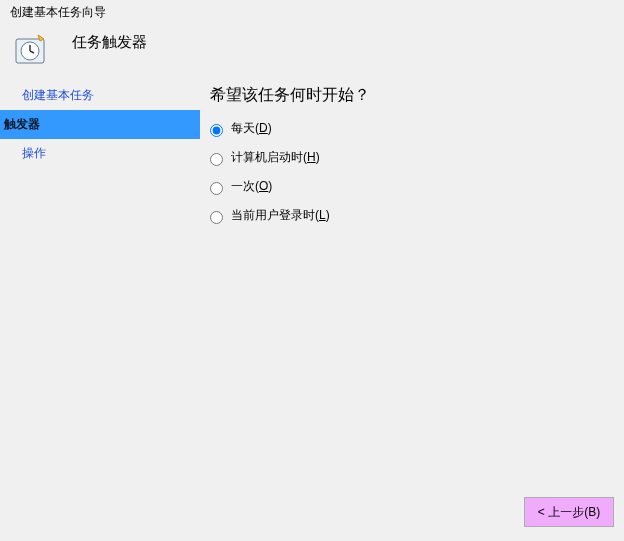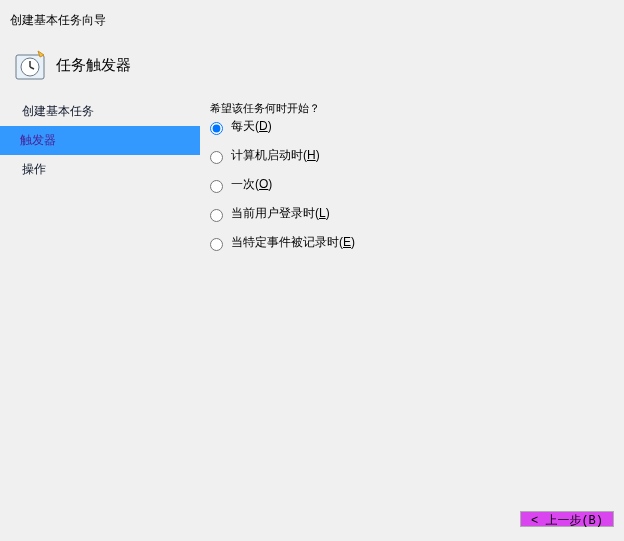--- a/index.html
+++ b/index.html
@@ -6,57 +6,58 @@
     body {
       font-family: "Microsoft YaHei", "Segoe UI", Tahoma, sans-serif;
       font-size: 12px;
       background: #f0f0f0;
       width: 624px;
       height: 541px;
       overflow: hidden;
       color: #000;
     }
     .window { width: 100%; height: 100%; display: flex; flex-direction: column; }
-    .titlebar { padding: 12px 10px; font-size: 12px; }
-    .header { display: flex; align-items: center; padding: 8px 14px 16px 14px; }
+    .titlebar { padding: 4px 10px; font-size: 12px; }
+    .header { display: flex; align-items: flex-start; padding: 8px 14px 16px 14px; gap: 16px; }
     .header-icon { width: 32px; height: 32px; margin-right: 10px; }
     .header-title { font-size: 15px; }
     .content { flex: 1; display: flex; }
     .sidebar { width: 200px; display: flex; flex-direction: column; }
     .sidebar-item {
       padding: 6px 8px 6px 22px;
-      color: #0f172a;
+      color: #1d4ed8;
       cursor: pointer;
       font-size: 12px;
     }
     .sidebar-item.active {
       background: #3399ff;
-      color: #4c1d95;
-      padding-left: 20px;
+      color: #0f172a;
+      padding-left: 4px;
+      font-weight: bold;
     }
     .main { flex: 1; padding: 4px 10px; }
-    .question { margin-bottom: 2px; font-size: 11px; }
+    .question { margin-bottom: 14px; font-size: 16px; }
     .radio-row { display: flex; align-items: flex-end; margin-bottom: 12px; }
     .radio-input { margin-right: 8px; width: 13px; height: 13px; }
     .radio-label { font-size: 12px; }
     .radio-label u { text-decoration: underline; }
     .footer {
       display: flex;
       justify-content: flex-end;
       align-items: center;
       padding: 10px 10px 14px 10px;
       gap: 8px;
     }
     .btn {
       min-width: 90px;
-      height: 16px;
-      background: #d946ef;
+      height: 30px;
+      background: #f0abfc;
       border: 1px solid #adadad;
       font-size: 12px;
-      font-family: Liberation Mono, monospace;
+      font-family: Liberation Sans, sans-serif;
       cursor: pointer;
       padding: 0 10px;
     }
     .btn.primary { border: 2px solid #0078d7; }
   </style>
 </head>
 <body>
 
 <div class="window">
   <div class="titlebar">创建基本任务向导</div>
@@ -99,23 +100,19 @@
         <span class="radio-label">计算机启动时(<u>H</u>)</span>
       </label>
       <label class="radio-row">
         <input type="radio" class="radio-input" name="trigger" style="">
         <span class="radio-label">一次(<u>O</u>)</span>
       </label>
       <label class="radio-row">
         <input type="radio" class="radio-input" name="trigger" style="">
         <span class="radio-label">当前用户登录时(<u>L</u>)</span>
       </label>
-      <label class="radio-row">
-        <input type="radio" class="radio-input" name="trigger" style="">
-        <span class="radio-label">当特定事件被记录时(<u>E</u>)</span>
-      </label>
     </div>
   </div>
 
   <div class="footer">
     <button class="btn">&lt; 上一步(B)</button>
   </div>
 </div>
 
 </body></html>

